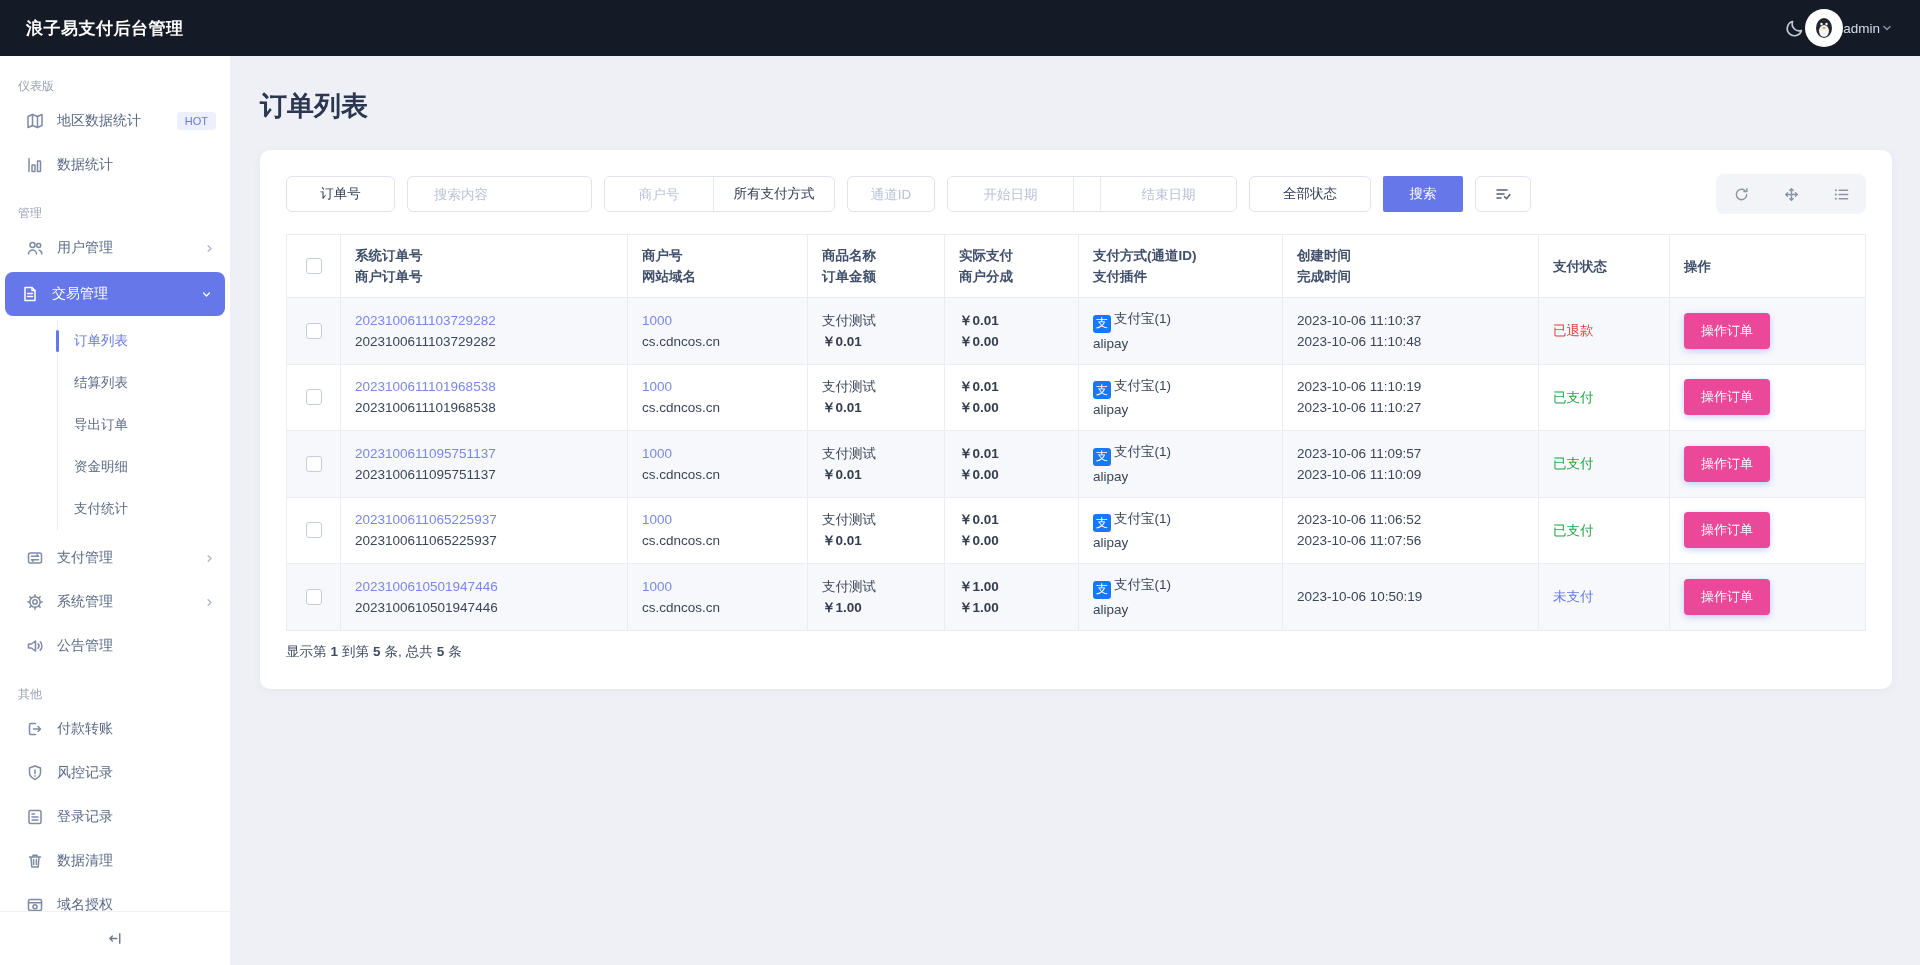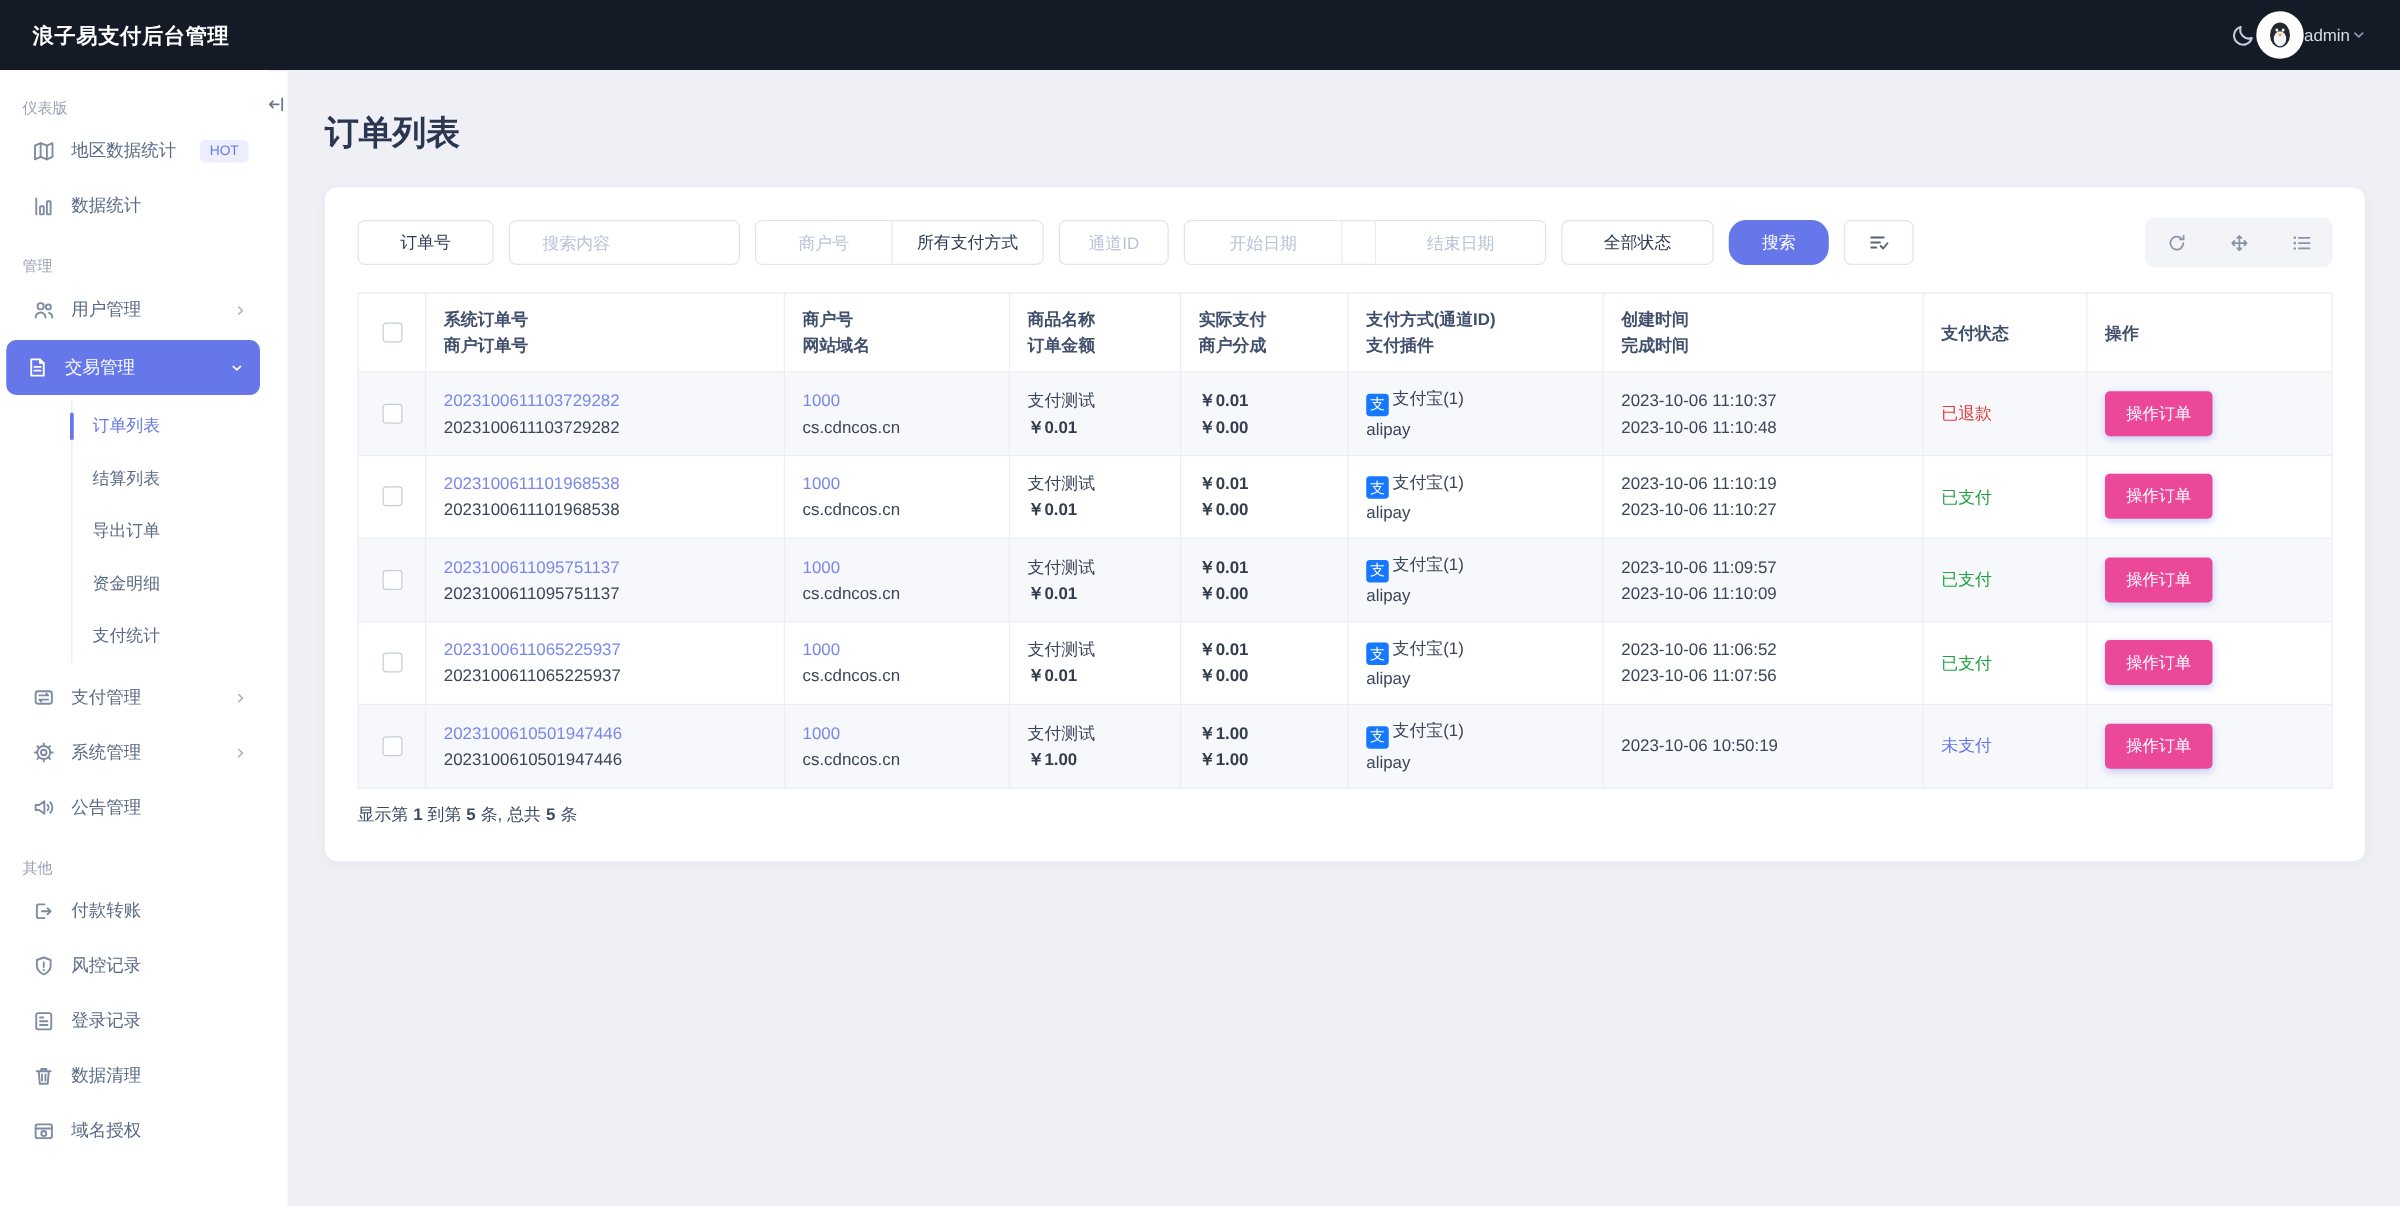--- a/index.html
+++ b/index.html
@@ -13,21 +13,21 @@
   .topbar-title { color:#fff; font-size:17px; font-weight:bold; letter-spacing:.5px; }
   .topbar-right { margin-left:auto; display:flex; align-items:center; gap:0; }
   .icon-moon { color:#c3cbd9; display:flex; cursor:pointer; }
   .avatar { width:38px; height:38px; border-radius:50%; background:#fff;
     display:flex; align-items:center; justify-content:center; overflow:hidden; cursor:pointer; }
   .username { color:#d6dce8; font-size:13.5px; cursor:pointer; }
   .chev { color:#8a93a8; display:flex; }
 
   
   .layout { display:flex; height:909px; }
-  .sidebar { width:230px; background:#fff; display:flex; flex-direction:row; }
+  .sidebar { width:230px; background:#fff; display:flex; flex-direction:column; }
   .side-nav { flex:1; overflow:hidden; padding-top:4px; }
   .s-section { font-size:12px; color:#9aa3b5; margin:18px 0 4px 18px; }
   .s-item { height:44px; display:flex; align-items:center; padding:0 14px 0 26px;
     font-size:14px; color:#5a6a86; cursor:pointer; }
   .s-icon { display:flex; margin-right:13px; color:#7e8ba3; }
   .s-item .chevr { margin-left:auto; color:#aab2c2; display:flex; }
   .s-item.active { background:#6577e9; color:#fff; margin:2px 5px; border-radius:8px;
     padding:0 12px 0 16px; height:44px; }
   .s-item.active .s-icon, .s-item.active .chevr { color:#fff; }
   .hot { margin-left:auto; background:#edeffc; color:#6577e9; font-size:11px;
@@ -56,21 +56,21 @@
   .finput { padding:0 26px; color:#2f3b52; outline:none; }
   .finput.center, .finput-bare.center { text-align:center; padding:0 6px; }
   ::placeholder { color:#b9c2d6; opacity:1; }
   .fgroup { display:flex; align-items:stretch; overflow:hidden; }
   .finput-bare { border:none; outline:none; font-size:13.5px; color:#2f3b52; height:100%; padding:0 12px; }
   .fsel-bare { display:flex; align-items:center; justify-content:center; color:#2f3b52;
     font-size:13.5px; cursor:pointer; }
   .gsep { width:1px; background:#e7eaf1; }
   .gspacer { width:26px; }
   .btn-search { height:36px; width:80px; background:#6577e9; color:#fff; border:none;
-    border-radius:14px; font-size:13.5px; cursor:pointer; font-family:inherit; }
+    border-radius:2px; font-size:13.5px; cursor:pointer; font-family:inherit; }
   .btn-filter { width:56px; display:flex; align-items:center; justify-content:center;
     color:#55627a; cursor:pointer; }
   .tools { margin-left:auto; background:#f3f4f8; border-radius:8px; height:40px;
     display:flex; align-items:center; }
   .tool { width:50px; height:40px; display:flex; align-items:center; justify-content:center;
     color:#8a93a8; cursor:pointer; }
 
   
   table { border-collapse:collapse; table-layout:fixed; width:100%; margin-top:20px; }
   th, td { border:1px solid #ebedf3; padding:10px 14px; text-align:left;

